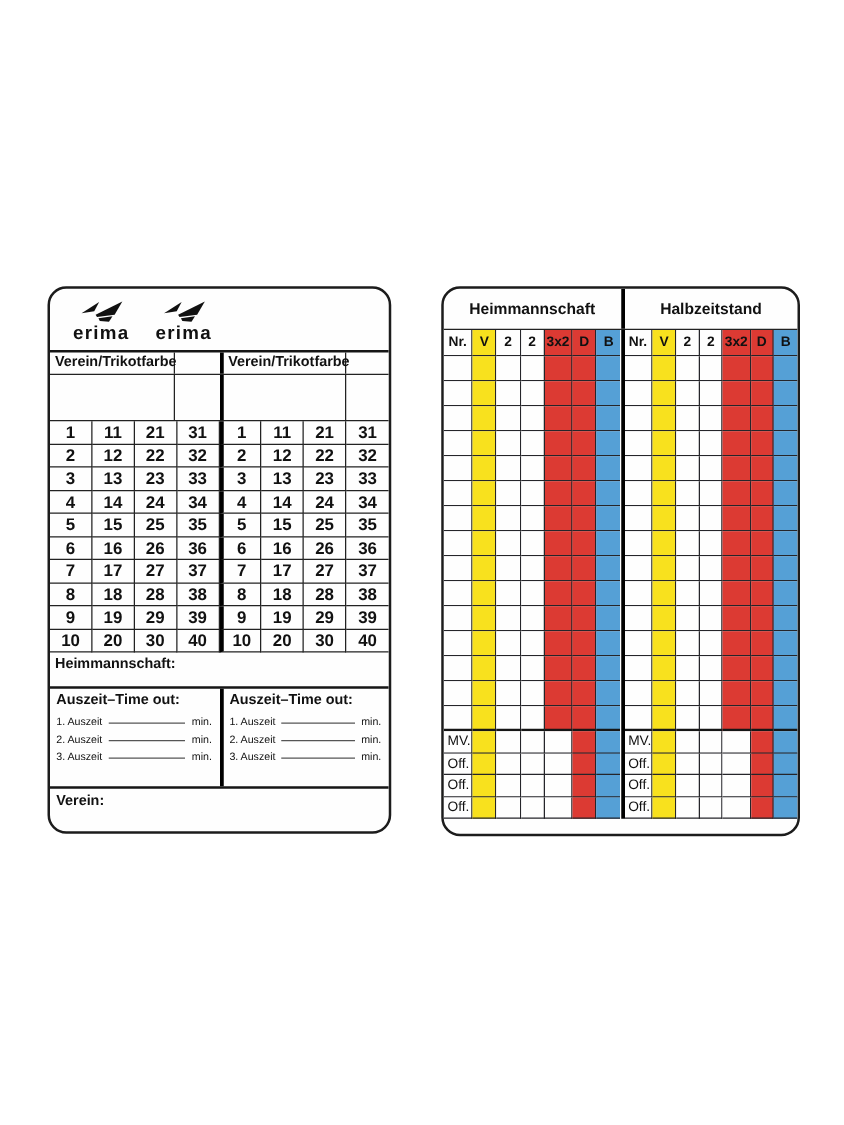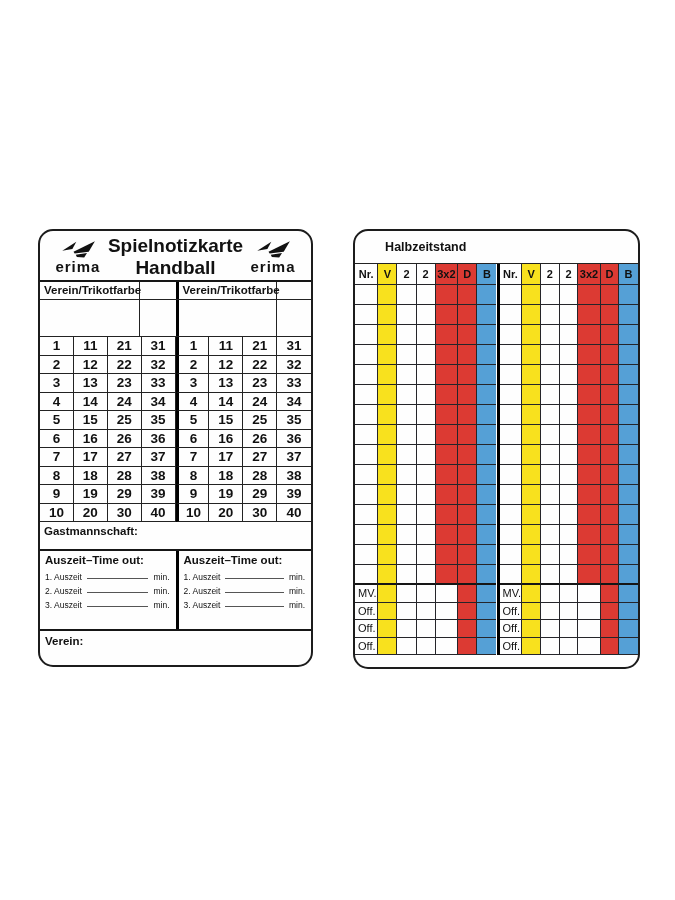--- a/index.html
+++ b/index.html
@@ -75,24 +75,20 @@
   <div class="card card-left">
 
     <div class="lc-header">
       <div class="logo">
         <svg viewBox="0 0 64 32">
           <polygon points="4,19 29,3 22,16" fill="#111"></polygon>
           <polygon points="24,21 62,2 51,21 26,24" fill="#111"></polygon>
           <polygon points="28,26 48,23 43,31 30,30" fill="#111"></polygon>
         </svg>
         <div class="logo-word">erima</div>
-      </div>
-      <div class="lc-title">
-        <div>Spielnotizkarte</div>
-        <div>Handball</div>
       </div>
       <div class="logo">
         <svg viewBox="0 0 64 32">
           <polygon points="4,19 29,3 22,16" fill="#111"></polygon>
           <polygon points="24,21 62,2 51,21 26,24" fill="#111"></polygon>
           <polygon points="28,26 48,23 43,31 30,30" fill="#111"></polygon>
         </svg>
         <div class="logo-word">erima</div>
       </div>
     </div>
@@ -197,21 +193,21 @@
         <div class="num-cell">30</div>
         <div class="num-cell">40</div>
         <div class="num-cell half-start">10</div>
         <div class="num-cell">20</div>
         <div class="num-cell">30</div>
         <div class="num-cell row-last">40</div>
       </div>
 
     <div class="half-row lc-score">
       <div class="half">
-        <div class="score-cell">Gastmannschaft:</div>
+        <div class="score-cell">Heimmannschaft:</div>
       </div>
     </div>
 
     <div class="half-row lc-timeout">
       <div class="half">
         <div class="timeout-half">
           <div class="timeout-title">Auszeit–Time out:</div>
           <div class="timeout-line">
             <span class="lbl">1. Auszeit</span>
             <span class="fill-line"></span>
@@ -251,20 +247,21 @@
       </div>
     </div>
 
     <div class="lc-notes">
       <span>Verein:</span>
     </div>
   </div>
 
   <div class="card card-right">
     <div class="rc-teams">
+      <div class="rc-team">Heimmannschaft</div>
       <div class="rc-team">Halbzeitstand</div>
     </div>
     <div class="rc-halves">
       <div class="rc-half">
           <div class="rc-cell header" style="background: rgb(254, 254, 254);">Nr.</div>
           <div class="rc-cell header" style="background: rgb(248, 225, 30);">V</div>
           <div class="rc-cell header" style="background: rgb(254, 254, 254);">2</div>
           <div class="rc-cell header" style="background: rgb(254, 254, 254);">2</div>
           <div class="rc-cell header" style="background: rgb(220, 58, 51);">3x2</div>
           <div class="rc-cell header" style="background: rgb(220, 58, 51);">D</div>

